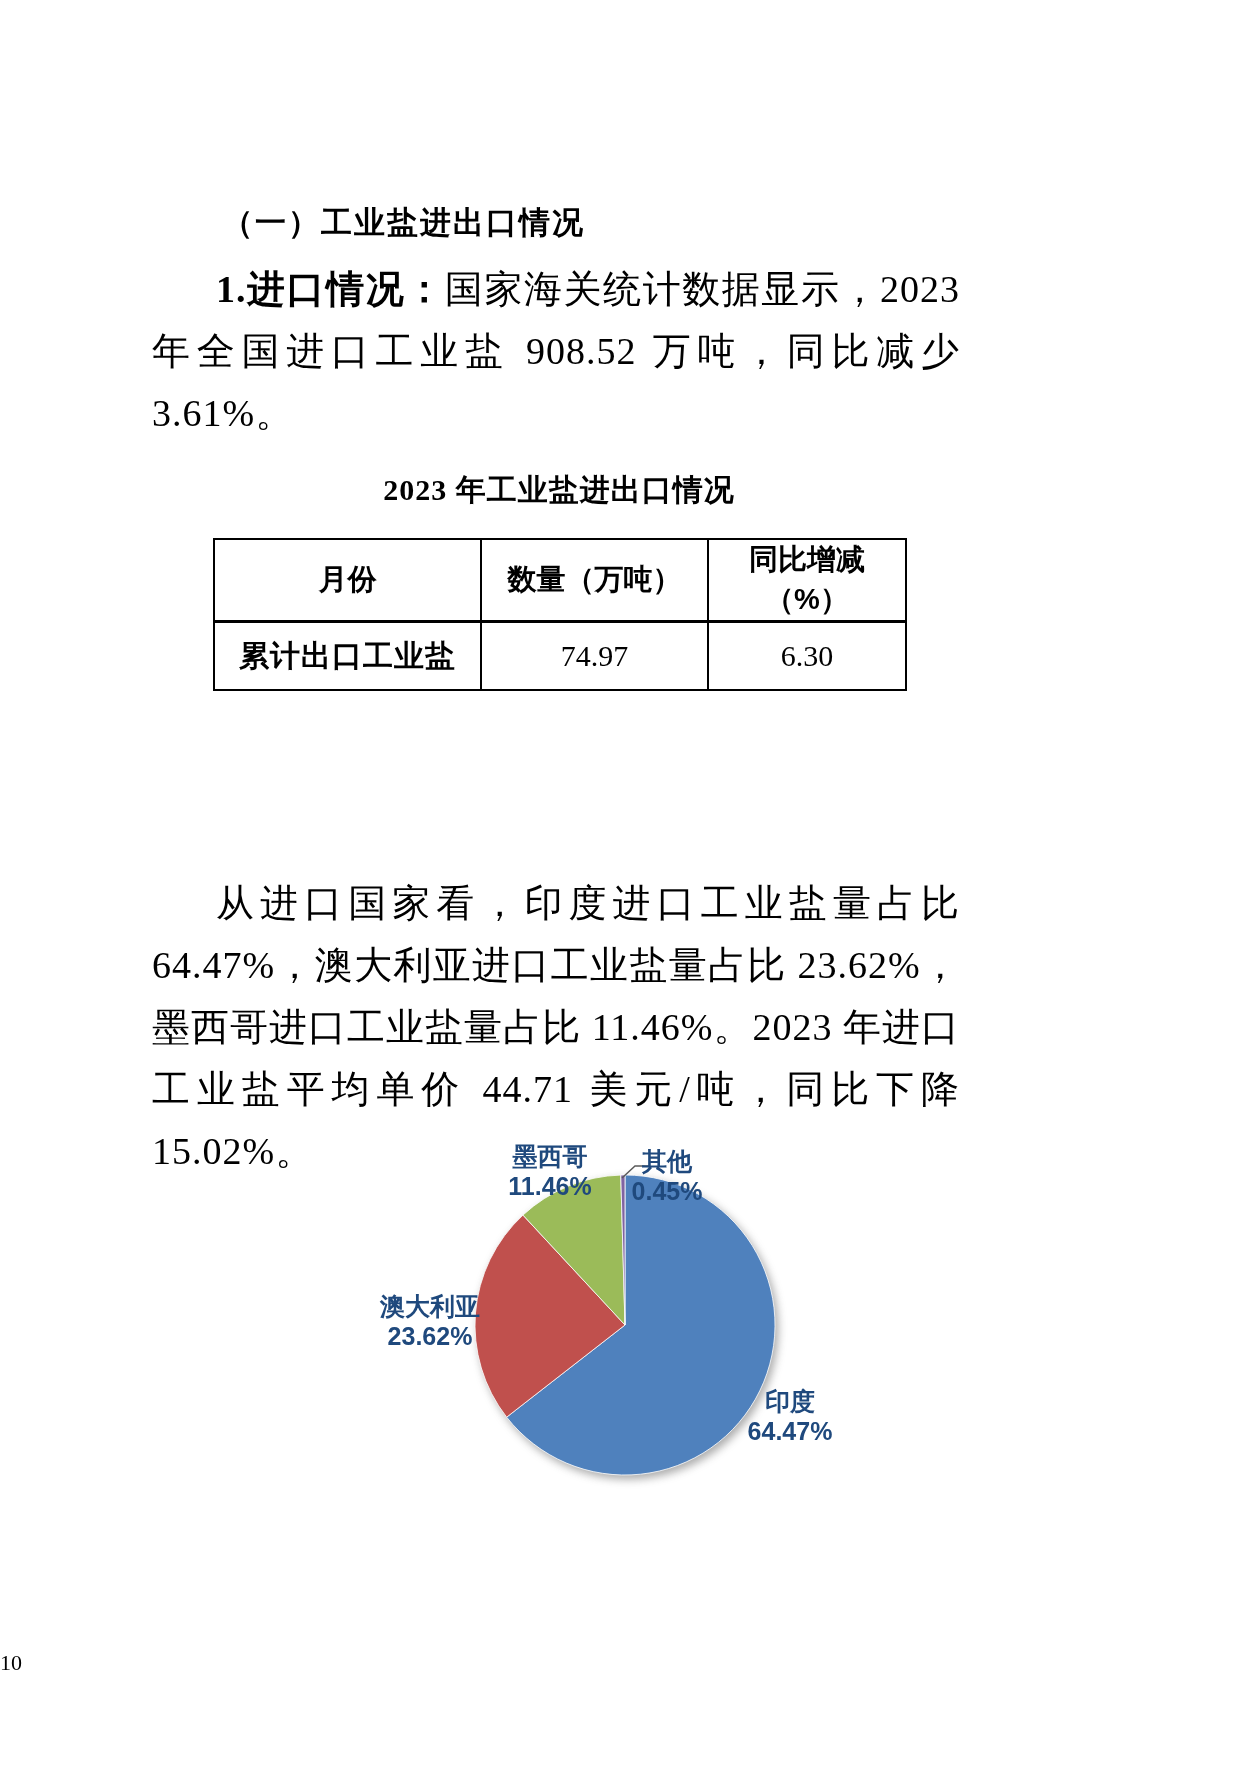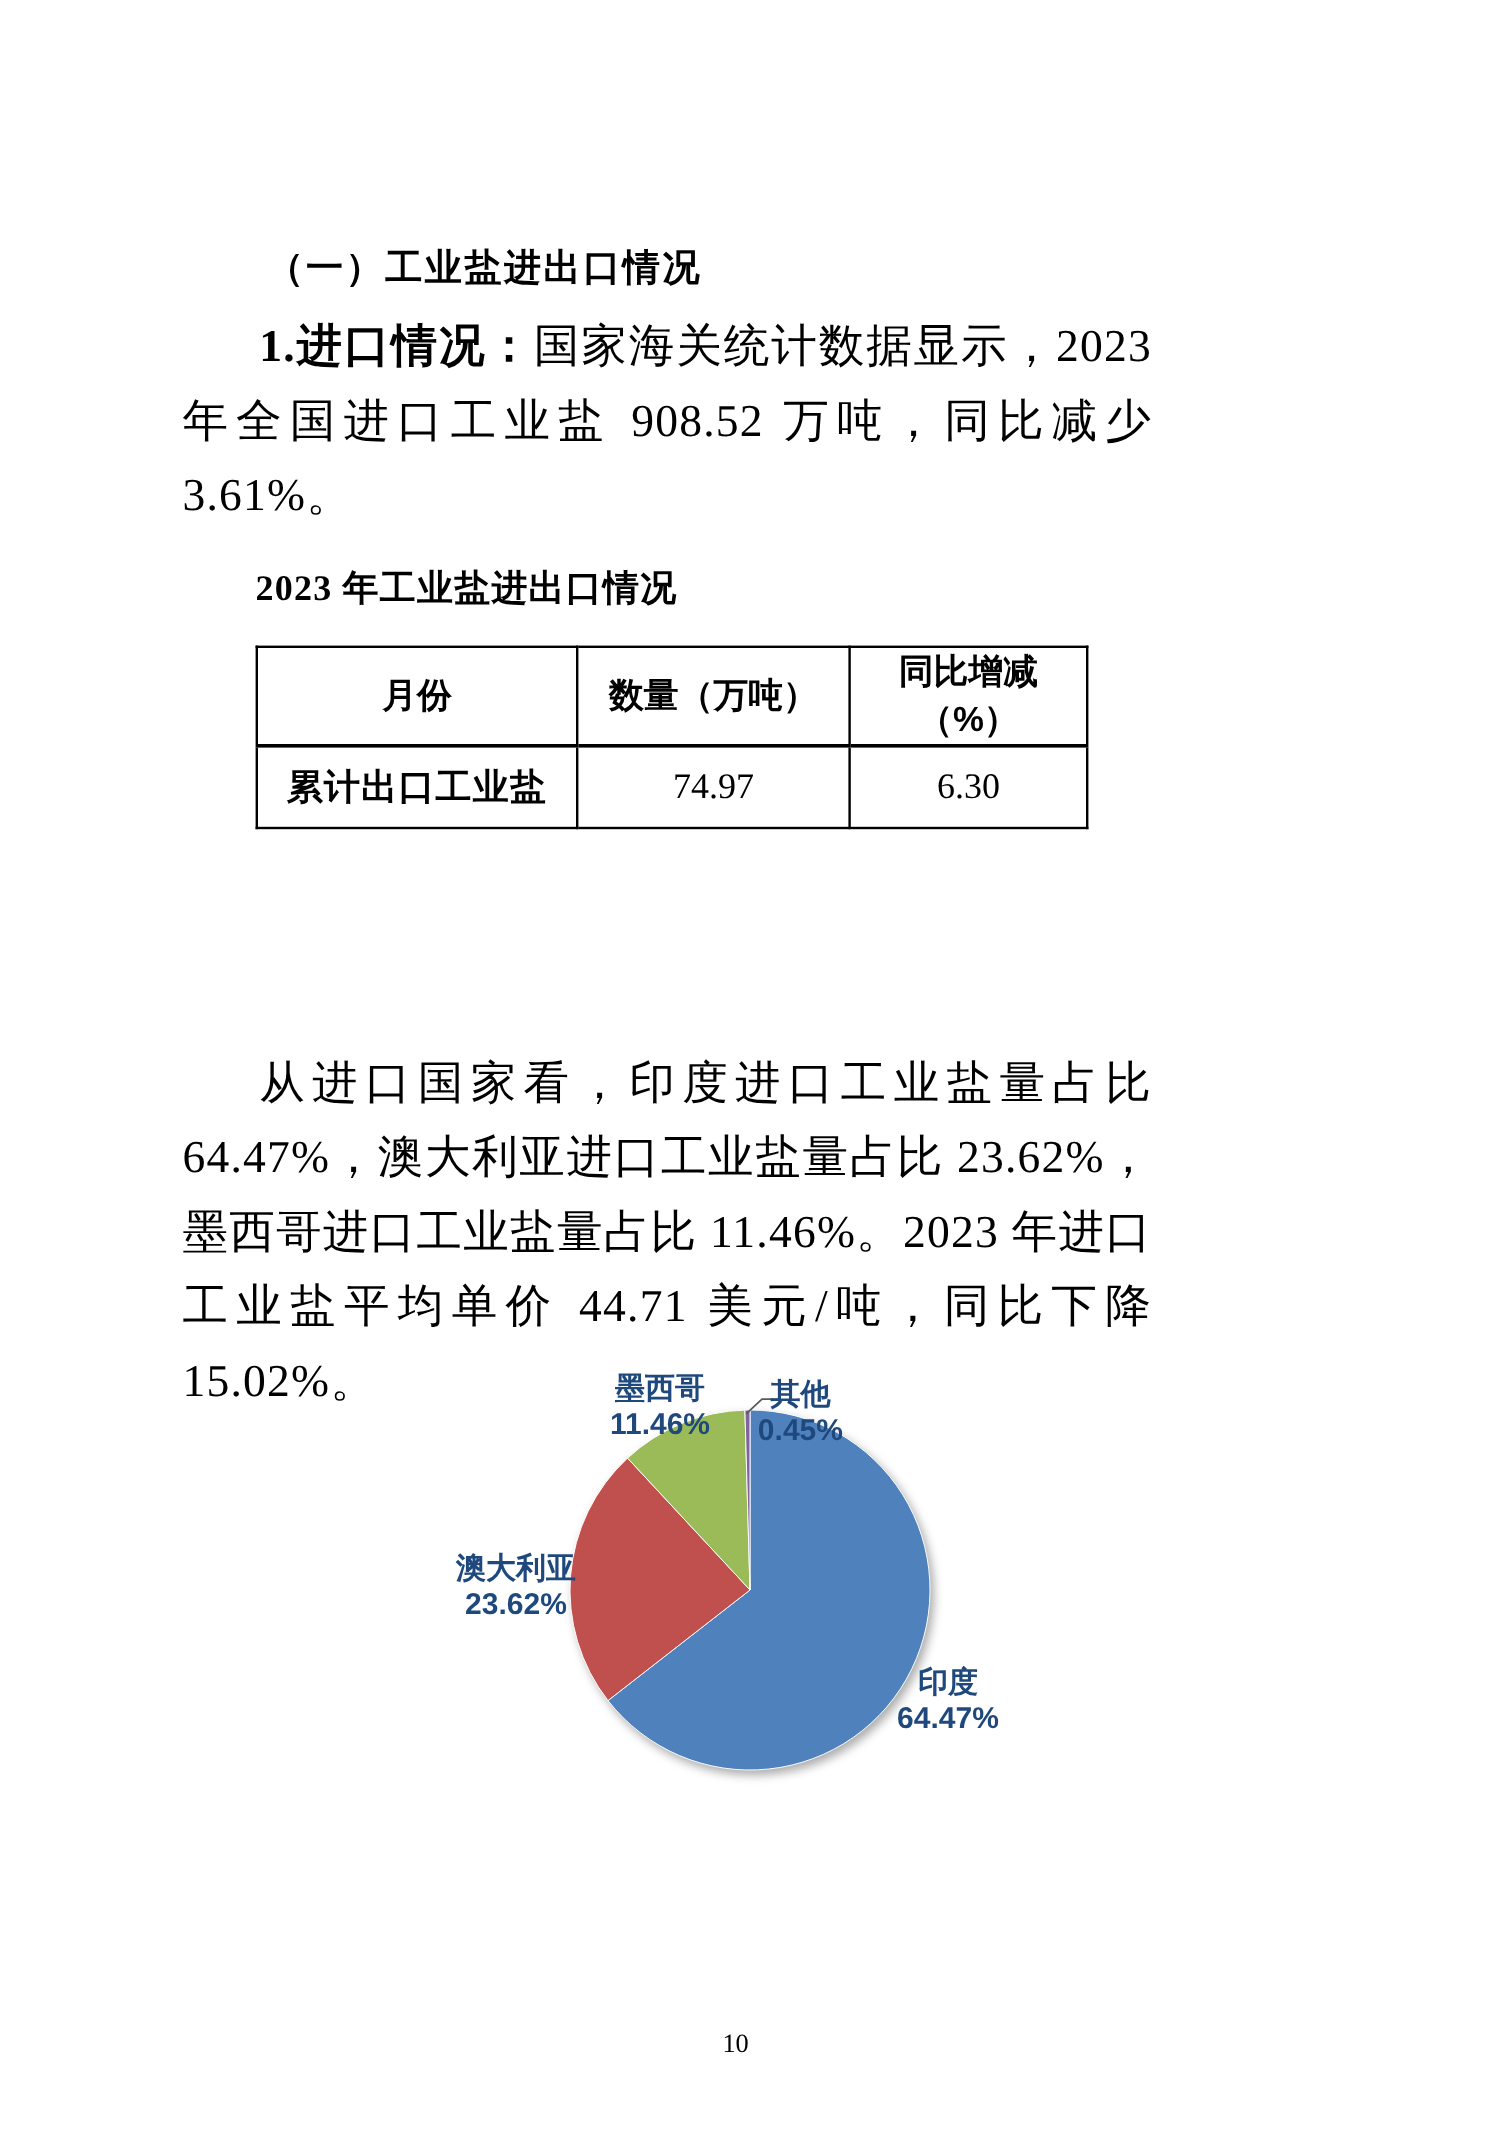--- a/index.html
+++ b/index.html
@@ -26,21 +26,21 @@
     font-size:38px;line-height:62px;
     text-align:justify;text-justify:inter-ideograph;
     letter-spacing:1px;
   }
   .p1{top:258px;}
   .p2{top:872px;}
   .indent{text-indent:64px;}
   .lead{font-weight:700;}
   .table-title{
     position:absolute;left:213px;width:692px;top:470px;
-    text-align:left;font-size:30px;font-weight:700;
+    text-align:center;font-size:30px;font-weight:700;
     letter-spacing:1px;white-space:nowrap;
   }
   table.salt{
     position:absolute;left:213px;top:538px;width:692px;
     border-collapse:collapse;table-layout:fixed;
   }
   table.salt th,table.salt td{
     border:2px solid #000;
     text-align:center;vertical-align:middle;
     padding:0;
@@ -64,21 +64,21 @@
     font-size:25px;font-weight:700;
     text-anchor:middle;
   }
   .chart-caption{
     position:absolute;left:345px;width:560px;top:1538px;
     text-align:center;font-size:25px;font-weight:700;
     letter-spacing:1px;white-space:nowrap;
   }
   .page-number{
     position:absolute;left:0;width:1226px;top:1650px;
-    text-align:center;font-size:22px;margin-top:40px;
+    font-size:22px;
   }
 </style>
 </head>
 <body>
 
 <div class="page">
 
 
   <div class="h2">（一）工业盐进出口情况</div>
 

